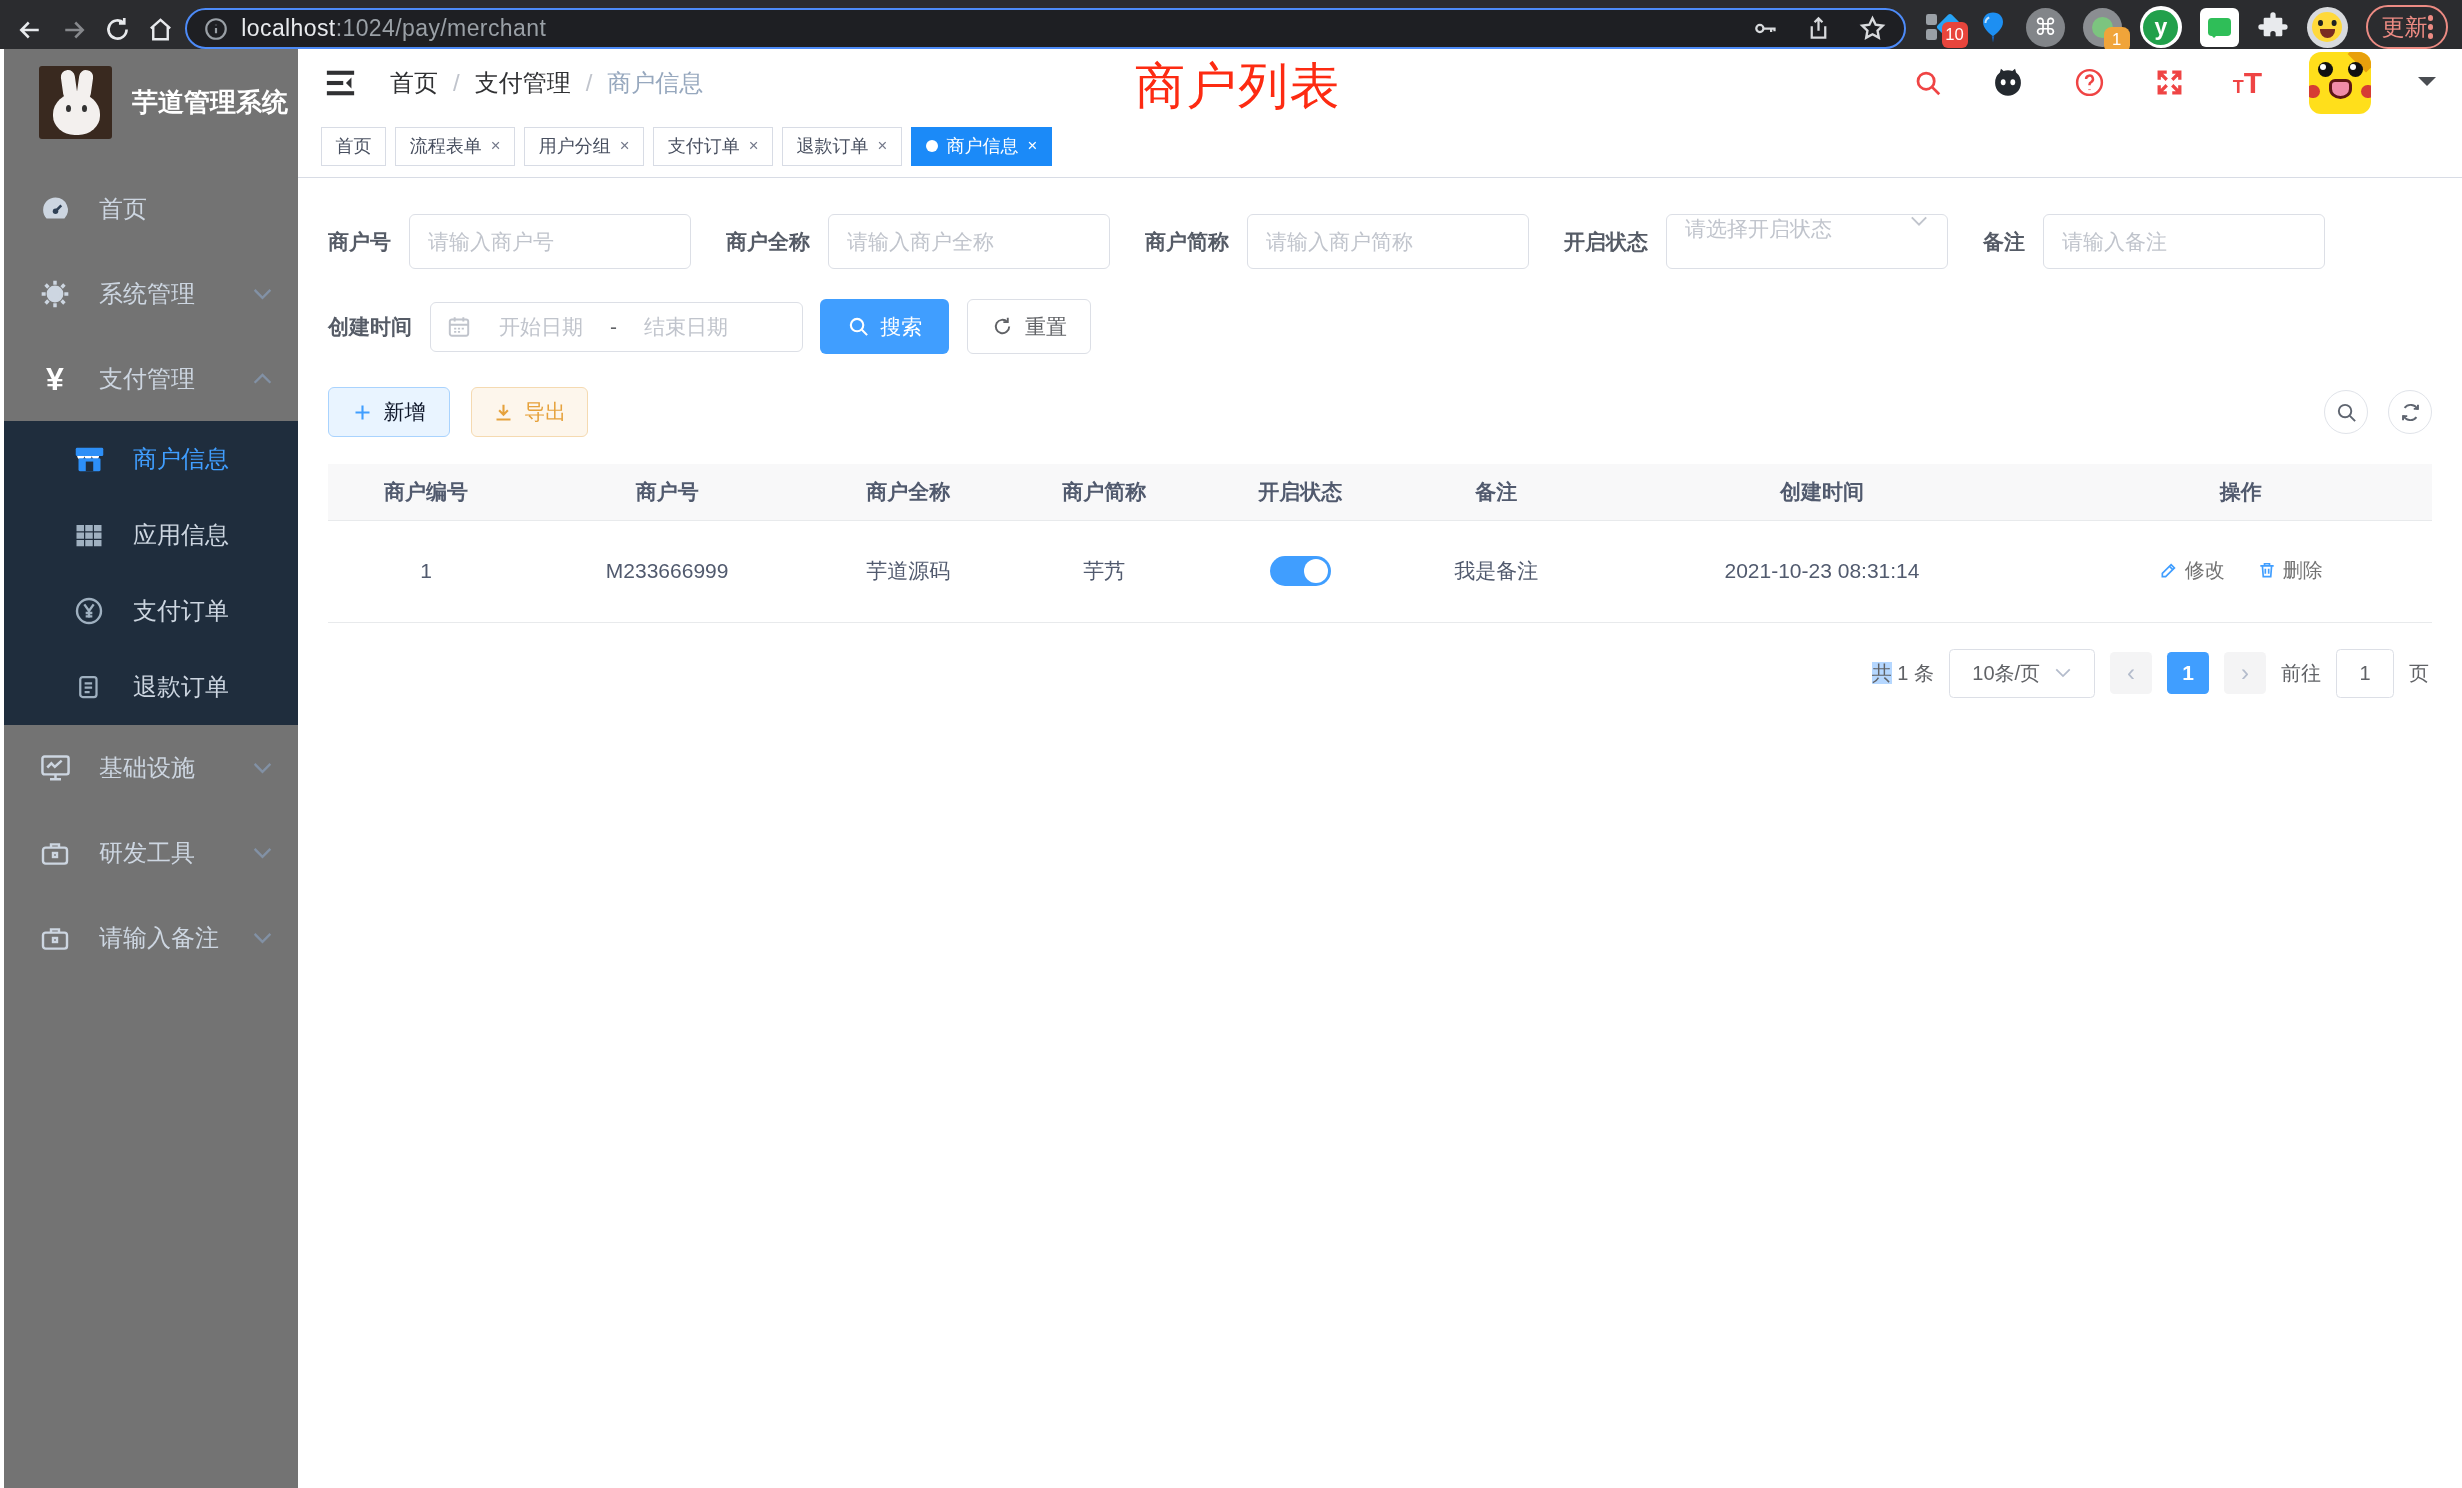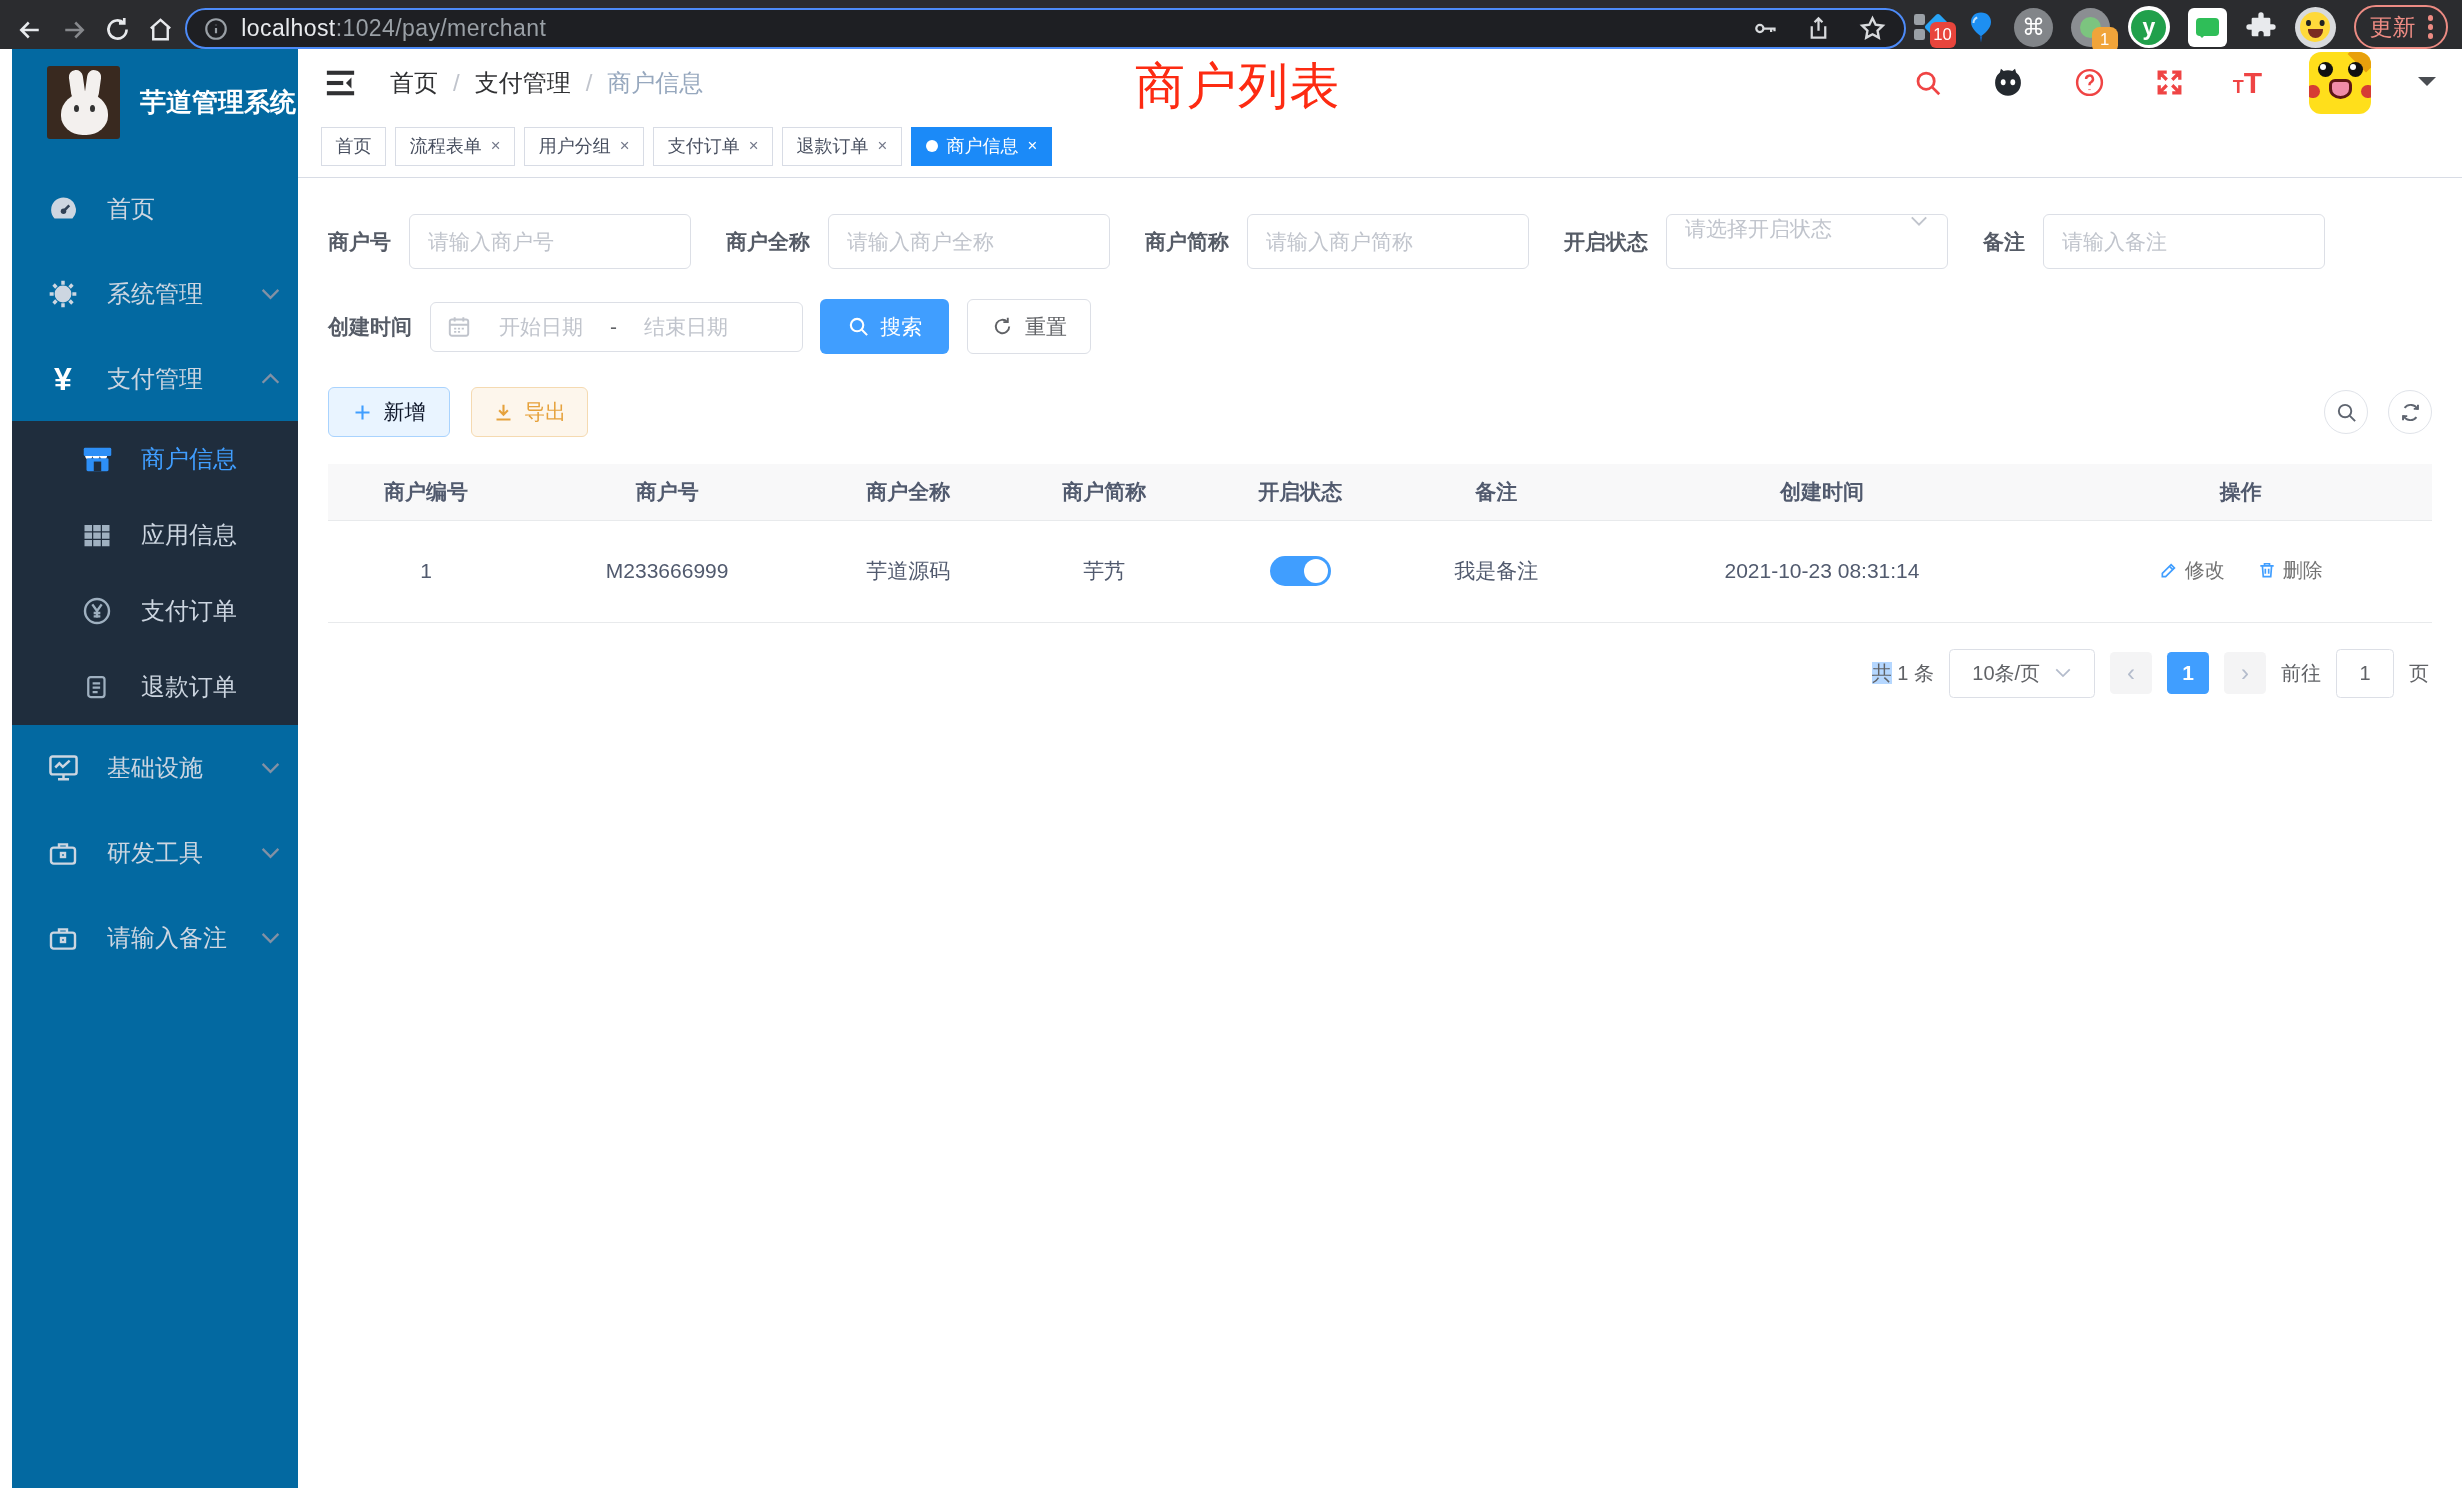--- a/index.html
+++ b/index.html
@@ -28,26 +28,26 @@
   .dot-ext::after { content:""; position:absolute; left:9px; top:9px; width:21px; height:21px; border-radius:50%; background:#7cc47f; }
   .y-ext { width:42px; height:42px; border-radius:50%; background:#fff; display:flex; align-items:center; justify-content:center; }
   .y-ext .inner { width:35px; height:35px; border-radius:50%; background:#21a04b; color:#fff; font-size:23px; font-weight:bold; display:flex; align-items:center; justify-content:center; }
   .chat-ext { width:39px; height:39px; background:#fff; border-radius:6px; display:flex; align-items:center; justify-content:center; }
   .chat-ext .bubble { width:23px; height:18px; background:#2fbe58; border-radius:3.8px; position:relative; }
   .chat-ext .bubble::after { content:""; position:absolute; left:3px; bottom:-5.3px; border:3.8px solid transparent; border-top-color:#2fbe58; }
   .emoji-ext { width:41px; height:41px; border-radius:50%; background:#d8dadd; display:flex; align-items:center; justify-content:center; }
   .smiley { width:30px; height:30px; border-radius:50%; background:#ffd93b; position:relative; }
   .smiley::before { content:""; position:absolute; left:6px; top:7.6px; width:4.5px; height:6px; background:#222; border-radius:50%; box-shadow:13.6px 0 0 #222; }
   .smiley::after { content:""; position:absolute; left:7.6px; top:16.7px; width:15px; height:9px; background:#7a2c21; border-radius:0 0 15px 15px; }
-  .update-pill { display:flex; align-items:center; gap:12px; border:2.3px solid #ec8b83; color:#ec8b83; border-radius:23px; height:44px; padding:0 13.6px; font-size:23px; }
+  .update-pill { display:flex; align-items:center; border:2.3px solid #ec8b83; color:#ec8b83; border-radius:23px; height:44px; padding:0 13.6px; font-size:23px; }
   .kebab { display:flex; flex-direction:column; gap:3.8px; }
   .kebab i { width:5.3px; height:5.3px; border-radius:50%; background:#ec8b83; }
 
   
-  .sidebar { position:absolute; left:12px; top:49px; width:298px; bottom:0; background:#0369a1; }
+  .sidebar { position:absolute; left:4px; top:49px; width:298px; bottom:0; background:#737373; }
   .logo { display:flex; align-items:center; gap:20px; padding:16.7px 0 7.6px 35px; }
   .logo-img { width:73px; height:73px; background:#39291f; border-radius:3px; position:relative; overflow:hidden; }
   .logo-img .ear { position:absolute; width:13.6px; height:30px; background:#f3f0ee; border-radius:6.8px; top:4.5px; }
   .logo-img .ear.l { left:23px; transform:rotate(-8deg); }
   .logo-img .ear.r { left:39px; transform:rotate(8deg); }
   .logo-img .head { position:absolute; left:13.6px; top:27px; width:47px; height:42px; background:#f3f0ee; border-radius:50% 50% 46% 46%; }
   .logo-img .eye { position:absolute; top:39px; width:5.3px; height:7.6px; background:#333; border-radius:50%; }
   .logo-img .eye.l { left:26.5px; } .logo-img .eye.r { left:43px; }
   .logo-title { color:#fff; font-size:26px; font-weight:bold; }
   .menu { margin-top:20px; }

